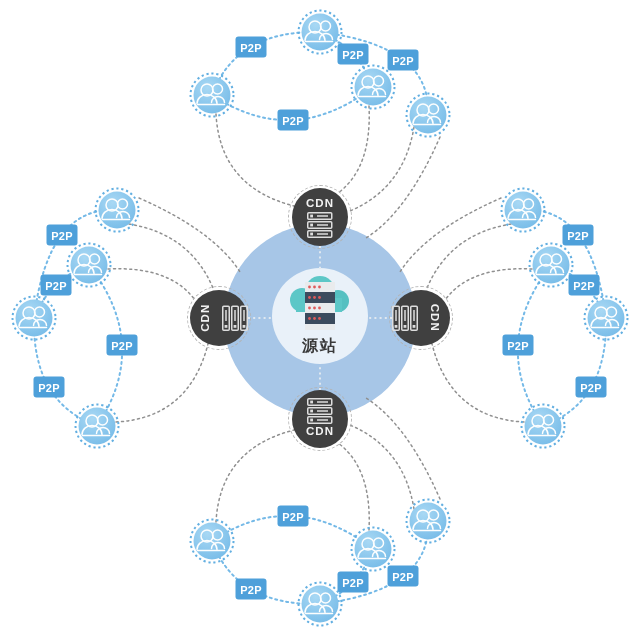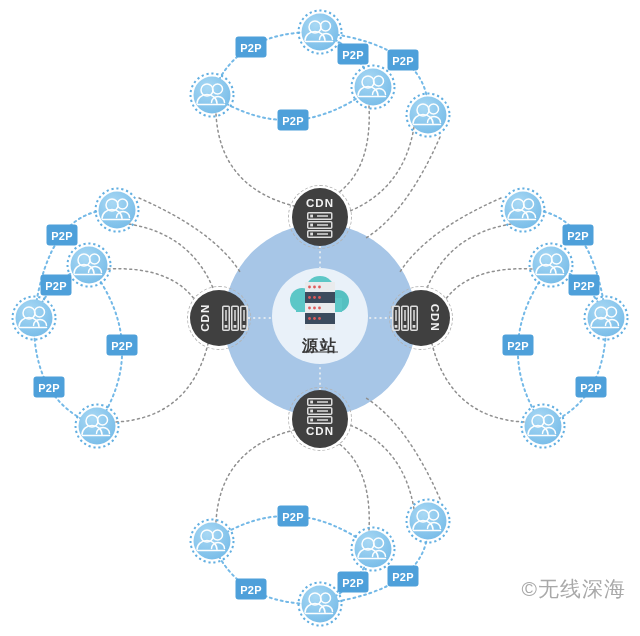--- a/index.html
+++ b/index.html
@@ -131,21 +131,21 @@
     <g transform="translate(640,0) scale(-1,1) rotate(-90 320 318)">
         <use href="#cluster-links"></use>
       </g>
   </svg>
 
   <div class="abs" style="left:320px;top:306px;width:76px;height:64px;">
     <svg width="76" height="64" viewBox="0 0 76 64">
       <use href="#origin"></use>
     </svg>
   </div>
-  <div class="abs origin-label" style="left:320px;top:346px;text-decoration:underline;">源站</div>
+  <div class="abs origin-label" style="left:320px;top:346px;">源站</div>
 
   <div class="abs cdn cdn-top" style="left:320px;top:217px;">
     <div class="cdn-circle">
       <span class="cdn-label">CDN</span>
       <span class="icon-up">
         <svg width="26" height="26" viewBox="0 0 26 26">
             <use href="#cdnicon"></use>
           </svg>
         </span>
     </div>
@@ -246,15 +246,14 @@
   <div class="abs badge" style="left:62px;top:235px;">P2P</div>
   <div class="abs badge" style="left:56px;top:285px;">P2P</div>
   <div class="abs badge" style="left:49px;top:387px;">P2P</div>
   <div class="abs badge" style="left:122px;top:345px;">P2P</div>
 
   <div class="abs badge" style="left:578px;top:235px;">P2P</div>
   <div class="abs badge" style="left:584px;top:285px;">P2P</div>
   <div class="abs badge" style="left:591px;top:387px;">P2P</div>
   <div class="abs badge" style="left:518px;top:345px;">P2P</div>
 
-  <div class="watermark">©无线深海</div>
 
 </div>
 
 </body></html>

